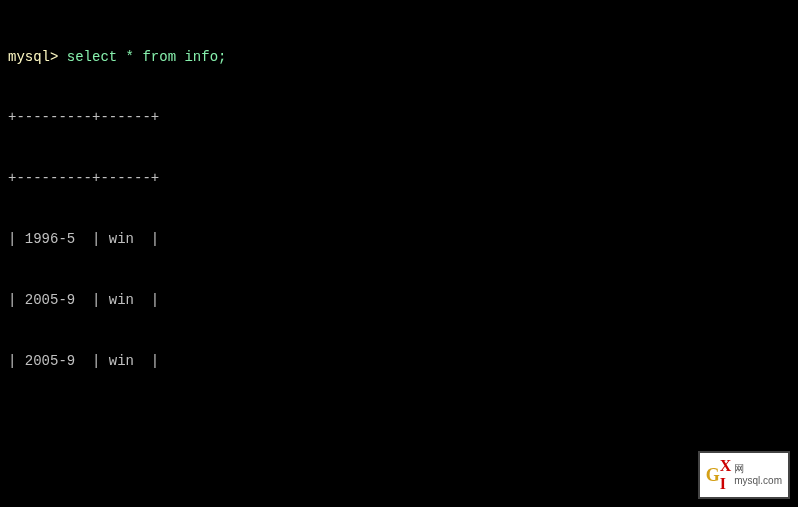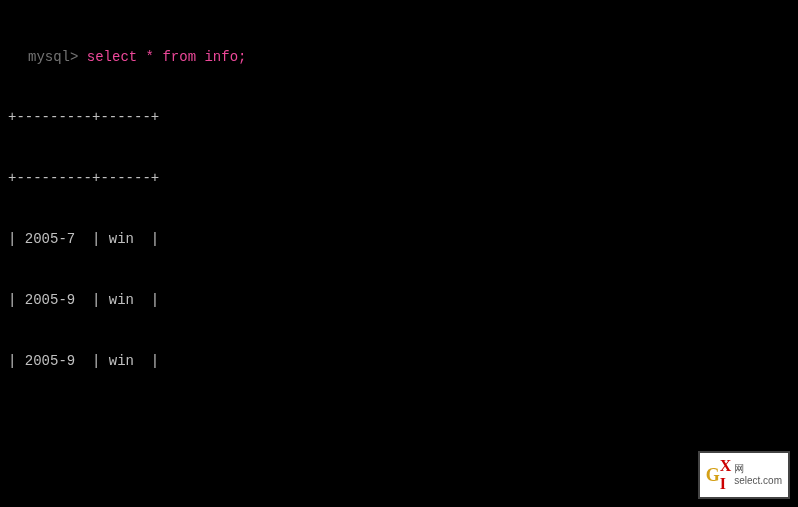--- a/index.html
+++ b/index.html
@@ -13,22 +13,22 @@
       color: #c0c0c0;
       position: relative;
     }
     .terminal {
       padding: 6px 8px;
       line-height: 1.45;
       white-space: pre;
       width: 100%;
       height: 100%;
     }
-    .prompt { color: #737373; margin-left: 20px; }
-    .command { color: #ec4899; }
+    .prompt { color: #fef9c3; }
+    .command { color: #86efac; }
     .table-line { color: #c0c0c0; }
     .watermark {
       position: absolute;
       bottom: 8px;
       right: 8px;
       background: #fff;
       border: 2px solid #444;
       padding: 4px 6px;
       display: flex;
       align-items: center;
@@ -60,21 +60,21 @@
       align-items: center;
     }
   </style>
 </head>
 <body>
 
 <div class="terminal">
   <div><span class="prompt">mysql&gt; </span><span class="command">select * from info;</span></div>
   <div class="table-line">+---------+------+</div>
   <div class="table-line">+---------+------+</div>
-  <div class="table-line">| 2005-7  | win  |</div>
+  <div class="table-line">| 1996-5  | win  |</div>
   <div class="table-line">| 2005-9  | win  |</div>
   <div class="table-line">| 2005-9  | win  |</div>
   
   
   
   
   
   
   
   
@@ -91,15 +91,15 @@
   
 </div>
 
 <div class="watermark">
   <div class="watermark-logo">
     <span class="watermark-g">G</span>
     <span class="watermark-xi">X<br>I</span>
   </div>
   <div class="watermark-net">
     <span>网</span>
-    <span>select.com</span>
+    <span>mysql.com</span>
   </div>
 </div>
 
 </body></html>

